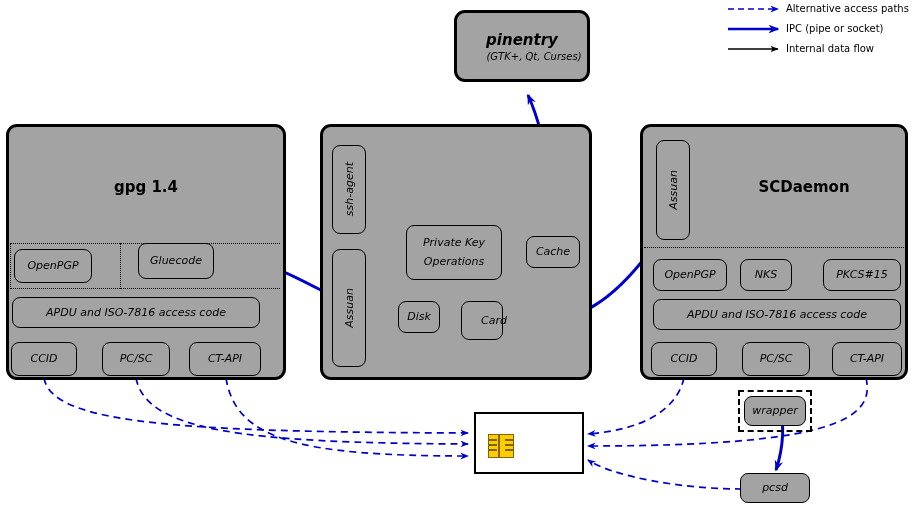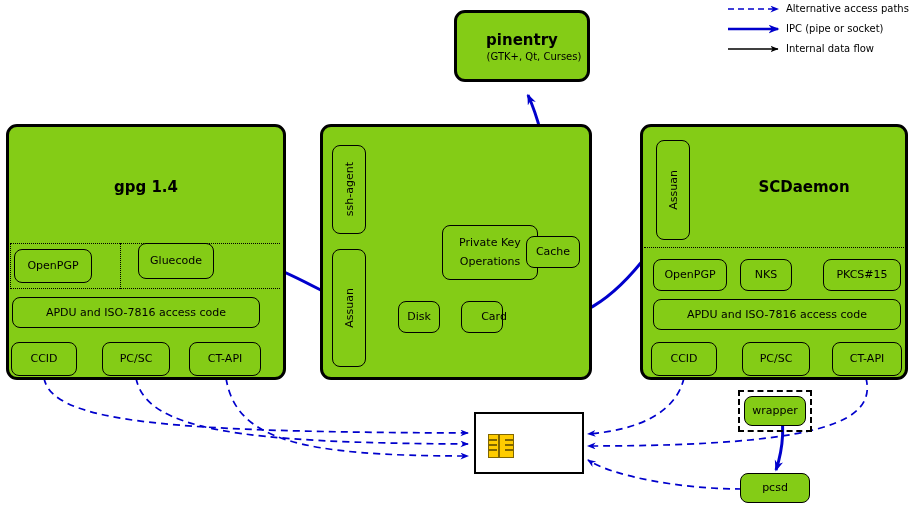--- a/index.html
+++ b/index.html
@@ -1,24 +1,24 @@
 <!DOCTYPE html>
 <html><head>
 <meta charset="utf-8">
 <style>
   html,body{margin:0;padding:0;background:#ffffff;}
   body{width:914px;height:508px;position:relative;overflow:hidden;
        font-family:"DejaVu Sans","Liberation Sans",sans-serif;}
   #stage{position:absolute;inset:0;width:914px;height:508px;}
   svg#canvas{position:absolute;left:0;top:0;width:914px;height:508px;}
 
-  .node{position:absolute;background:#84cc16;border:2px solid #000000;
+  .node{position:absolute;background:#a3a3a3;border:2px solid #000000;
         border-radius:9px;display:flex;flex-direction:column;
         align-items:center;justify-content:center;text-align:center;
-        box-sizing:border-box;}
+        box-sizing:border-box;font-style:italic;}
   .outer{border-radius:11px;border-width:3px;}
   .inner{border-width:1.6px;border-radius:8px;}
   .lbl{font-size:11px;color:#000;line-height:1.25;white-space:nowrap;}
   .title{font-size:15px;font-weight:bold;color:#000;}
   .sub{font-size:10px;color:#000;margin-top:2px;margin-left:24px;}
   .vert{writing-mode:vertical-rl;transform:rotate(180deg);font-size:11px;}
   .sect-title{position:absolute;font-size:15px;font-weight:bold;color:#000;
               text-align:center;}
   .dotbox{position:absolute;box-sizing:border-box;}
   .dashbox{position:absolute;border:2px dashed #000;box-sizing:border-box;}
@@ -114,31 +114,31 @@
   </div>
 
   <div class="node outer" style="left:320px;top:124px;width:272px;height:256px;"></div>
 
   <div class="node inner" style="left:332px;top:145px;width:34px;height:89px;">
     <span class="vert">ssh-agent</span>
   </div>
   <div class="node inner" style="left:332px;top:249px;width:34px;height:118px;">
     <span class="vert">Assuan</span>
   </div>
-  <div class="node inner" style="left:406px;top:225px;width:96px;height:55px;margin-left:36px;">
+  <div class="node inner" style="left:406px;top:225px;width:96px;height:55px;">
     <span class="lbl">Private Key</span>
     <span class="lbl" style="margin-top:5px;">Operations</span>
   </div>
   <div class="node inner" style="left:526px;top:236px;width:54px;height:32px;">
     <span class="lbl">Cache</span>
   </div>
   <div class="node inner" style="left:398px;top:301px;width:42px;height:32px;">
     <span class="lbl">Disk</span>
   </div>
-  <div class="node inner" style="left:461px;top:301px;width:42px;height:32px;padding-left:24px;">
+  <div class="node inner" style="left:461px;top:301px;width:42px;height:39px;padding-left:24px;">
     <span class="lbl">Card</span>
   </div>
 
   <div class="node outer" style="left:640px;top:124px;width:268px;height:256px;"></div>
   <div class="sect-title" style="left:670px;top:178px;width:268px;">SCDaemon</div>
 
   <div class="node inner" style="left:656px;top:140px;width:34px;height:100px;">
     <span class="vert">Assuan</span>
   </div>
   <div class="dotbox" style="left:644px;top:247px;width:260px;height:0;

